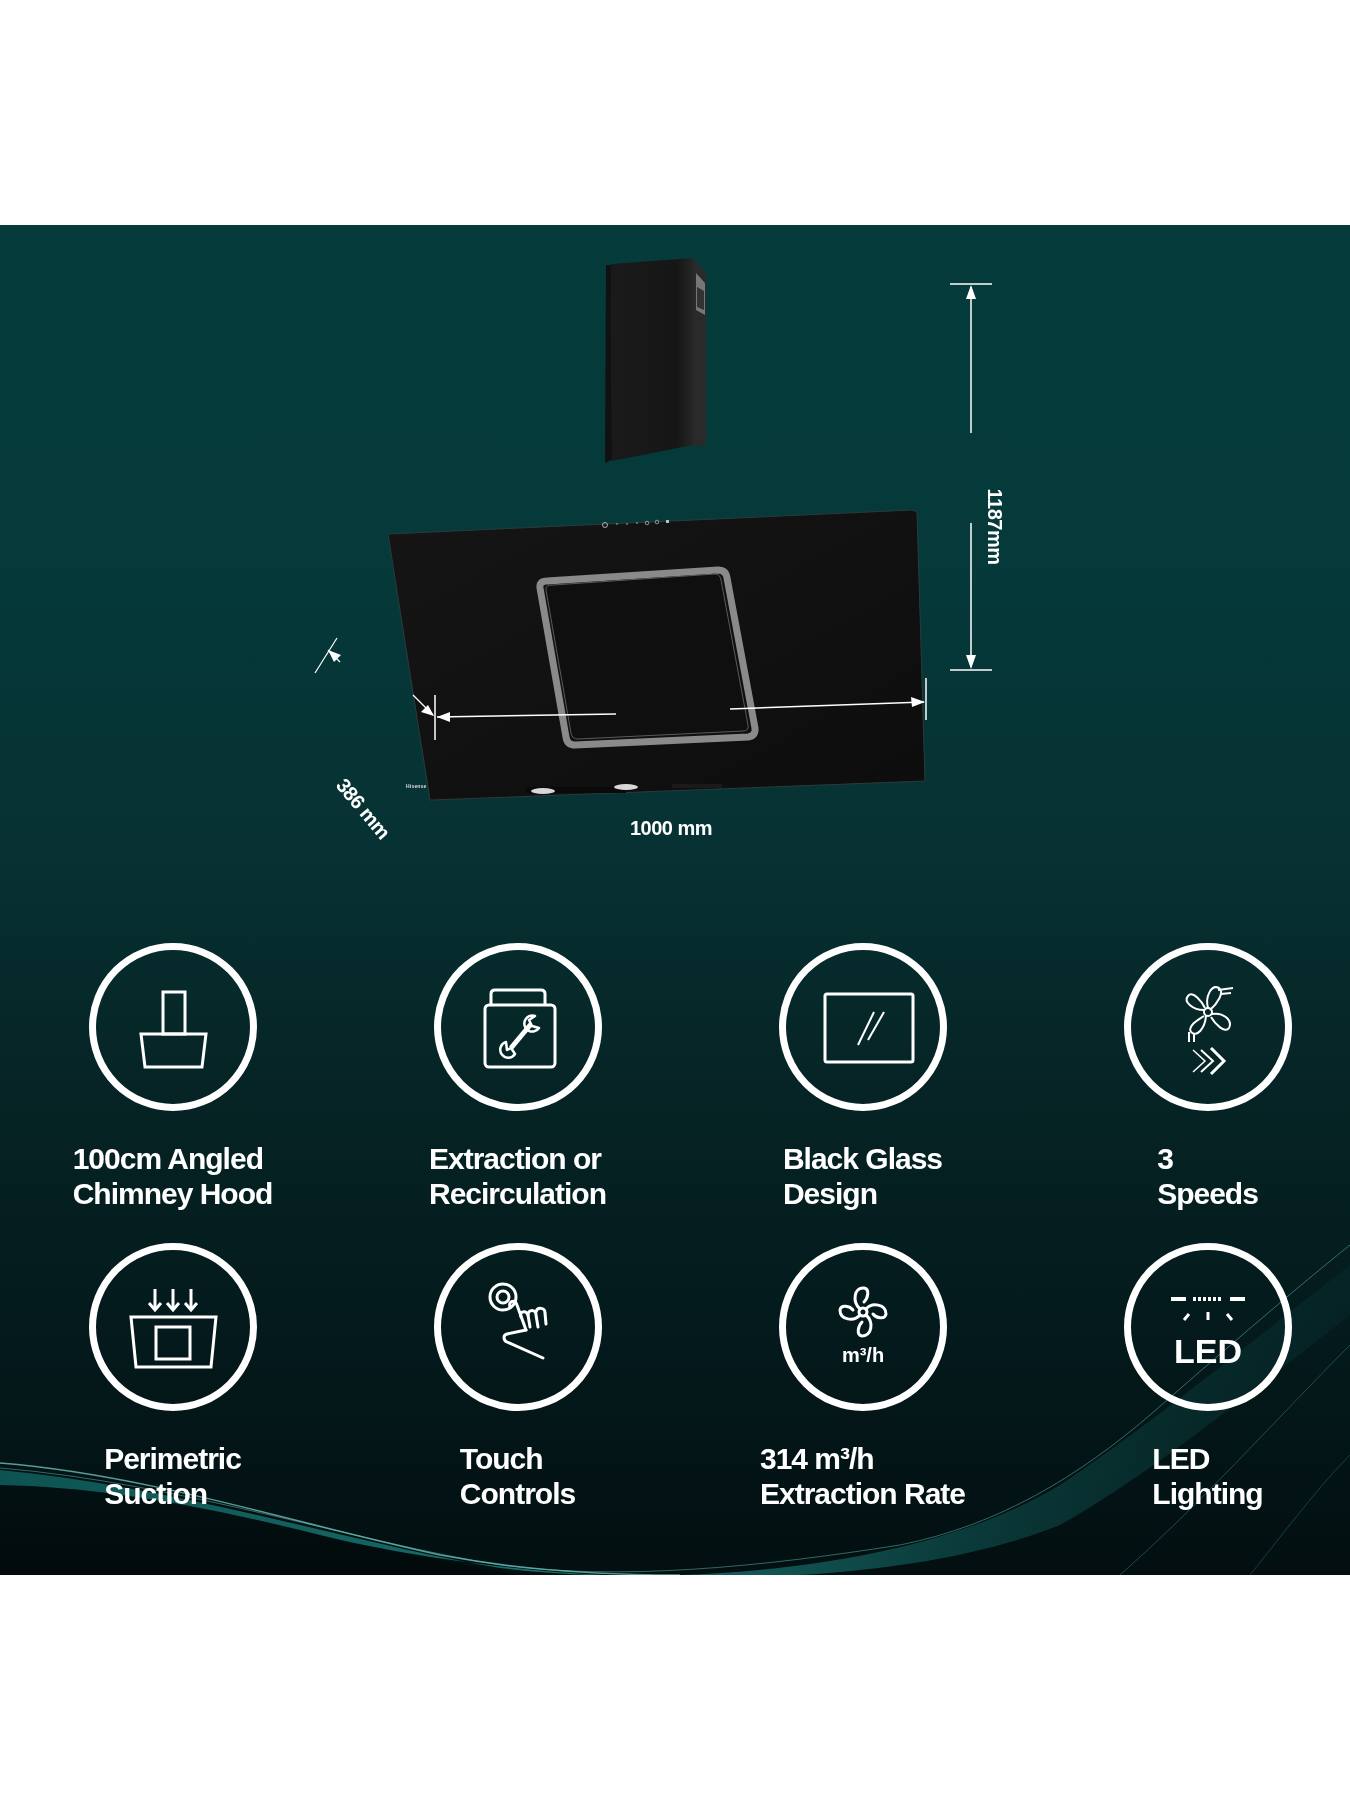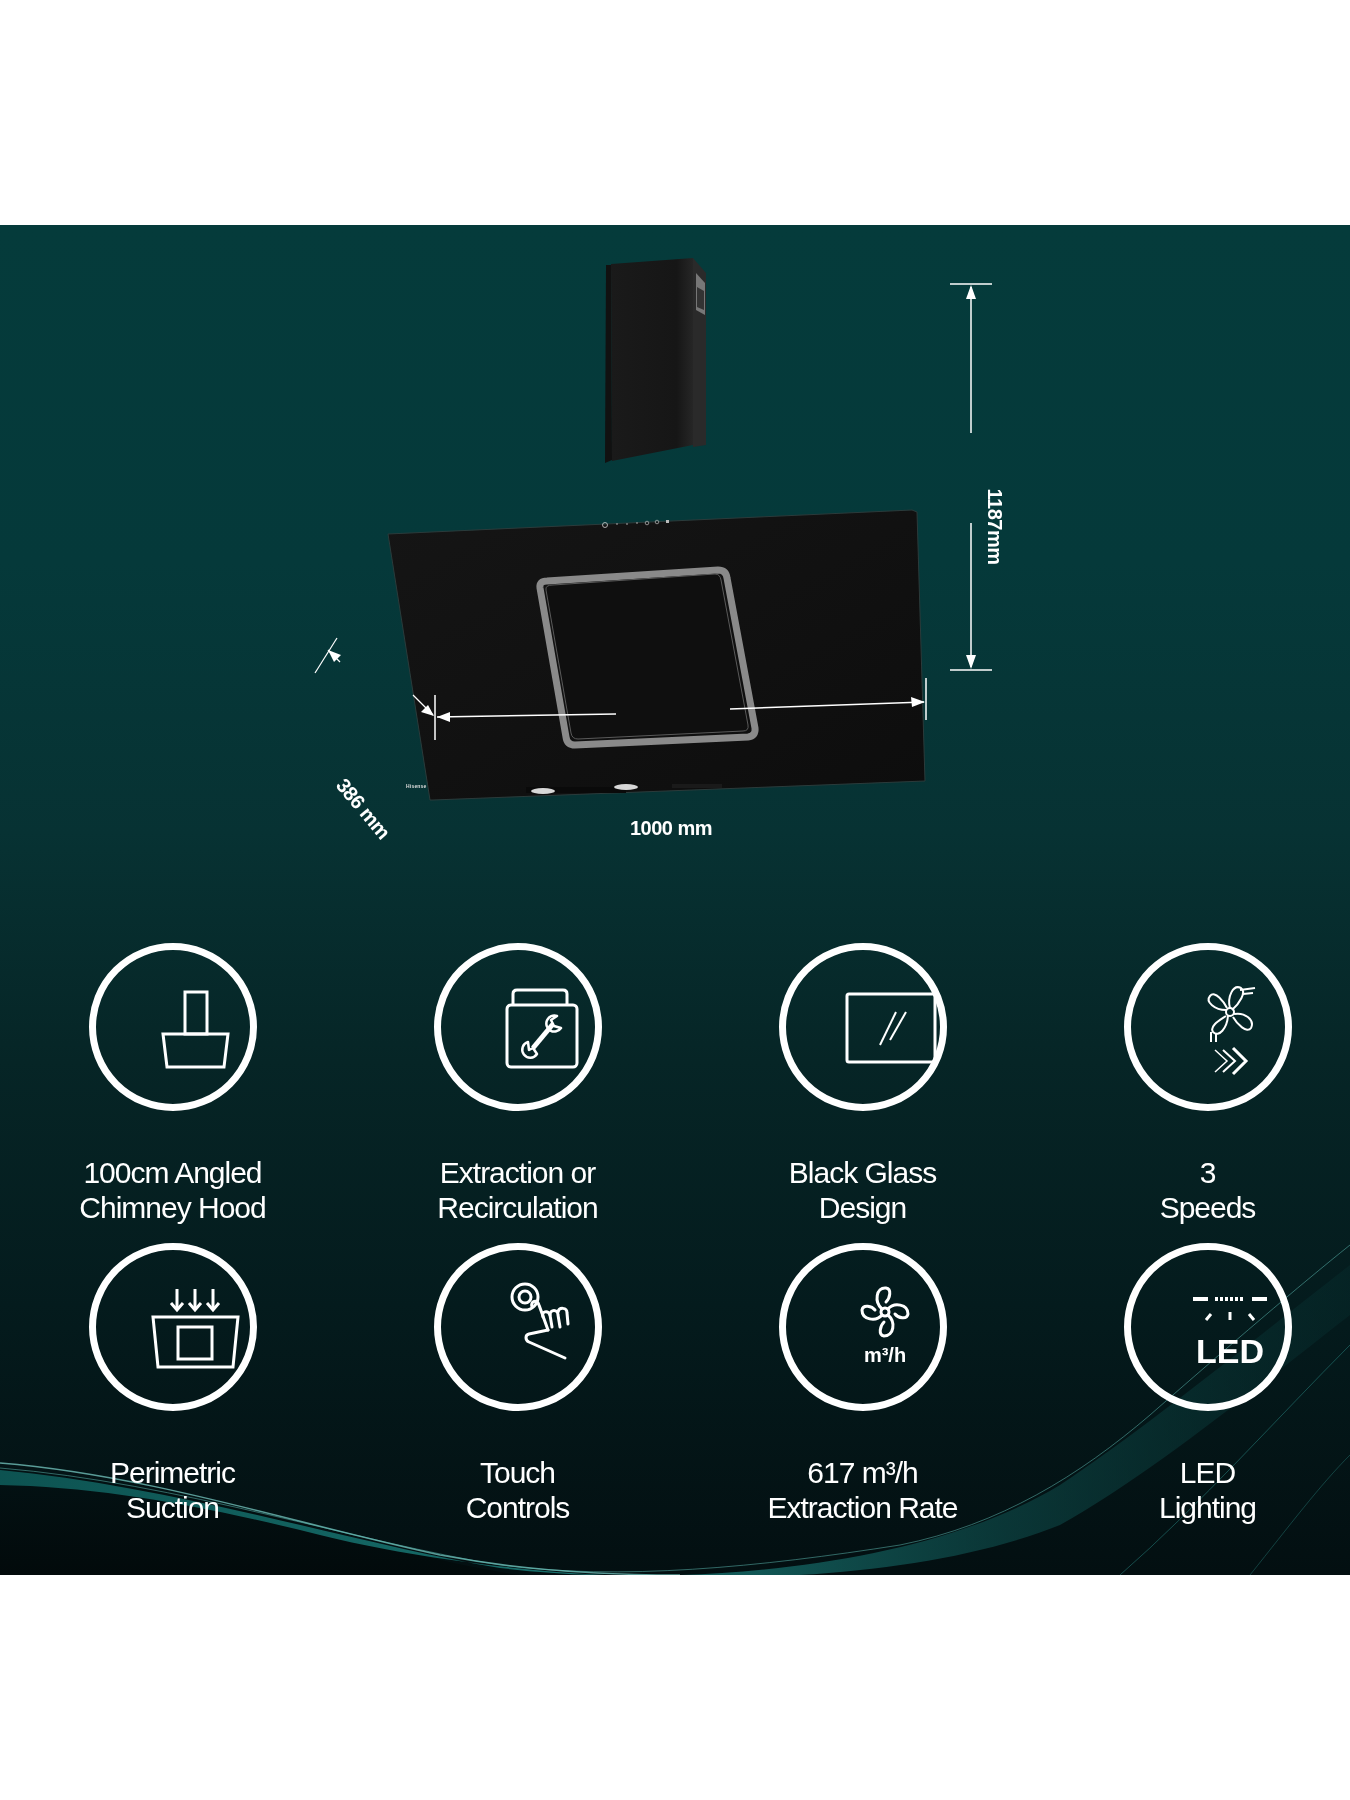--- a/index.html
+++ b/index.html
@@ -29,26 +29,26 @@
     }
 
     .features {
       position: absolute; left: 0; top: 718px; width: 1350px;
       display: grid; grid-template-columns: repeat(4, 345px); grid-template-rows: 300px 300px;
       padding-left: 0;
     }
     .feature { position: relative; display: flex; flex-direction: column; align-items: center; }
     .icon-circle {
       width: 168px; height: 168px; border: 7px solid #ffffff; border-radius: 50%;
-      display: flex; align-items: center; justify-content: flex-end;
+      display: flex; align-items: center; justify-content: center;
     }
     .icon-circle svg { width: 110px; height: 110px; overflow: visible; }
     .feature-label {
-      margin-top: 44px; color: #ffffff; font-weight: 400; font-size: 30px; line-height: 35px;
-      text-align: center; letter-spacing: -1px; white-space: pre-line;
+      margin-top: 30px; color: #ffffff; font-weight: 700; font-size: 30px; line-height: 35px;
+      text-align: left; letter-spacing: -1px; white-space: pre-line;
     }
     .icon-text { fill: #ffffff; font-family: "Liberation Sans", sans-serif; font-weight: 700; }
   </style>
 </head>
 <body>
 
 <div class="panel">
 
   <svg class="wave" viewBox="0 0 1350 1350">
     <defs>
@@ -237,21 +237,21 @@
       <div class="icon-circle">
         <svg viewBox="0 0 110 110" fill="none" stroke="#fff" stroke-width="3" stroke-linecap="round">
           <circle cx="55" cy="40" r="4"></circle>
           <path d="M52,37 C44,30 46,15 56,16 C62,17 60,26 56,30"></path>
           <path d="M58,37 C64,30 78,32 78,42 C77,48 68,46 65,42"></path>
           <path d="M58,43 C66,50 64,64 54,64 C48,63 50,54 54,50"></path>
           <path d="M52,43 C46,50 32,48 32,38 C33,32 42,34 45,38"></path>
           <text class="icon-text" x="55" y="90" font-size="20" text-anchor="middle" stroke="none">m³/h</text>
         </svg>
       </div>
-      <div class="feature-label">617 m³/h
+      <div class="feature-label">314 m³/h
 Extraction Rate</div>
     </div>
 
     <div class="feature">
       <div class="icon-circle">
         <svg viewBox="0 0 110 110" fill="none" stroke="#fff" stroke-width="4">
           <line x1="18" y1="27" x2="33" y2="27"></line>
           <line x1="40" y1="27" x2="70" y2="27" stroke-dasharray="3 2"></line>
           <line x1="77" y1="27" x2="92" y2="27"></line>
           <line x1="36" y1="42" x2="31" y2="48" stroke-width="3"></line>

